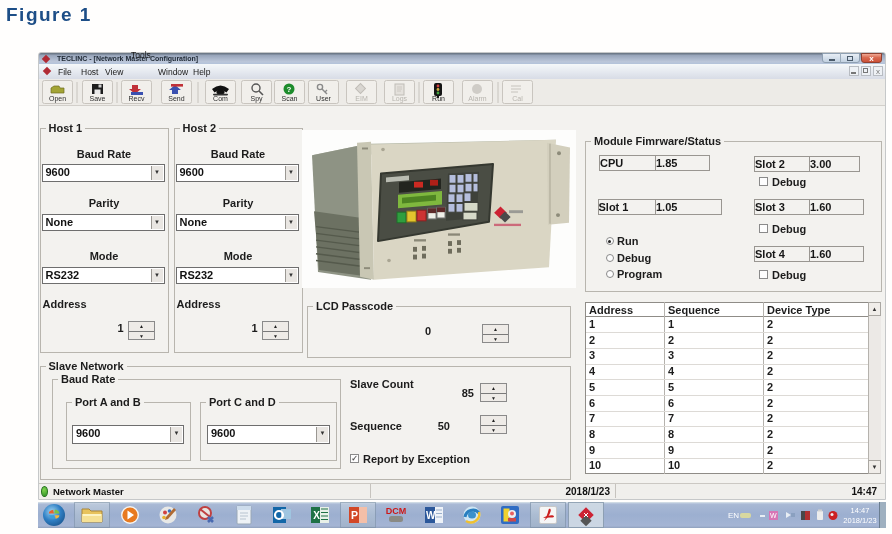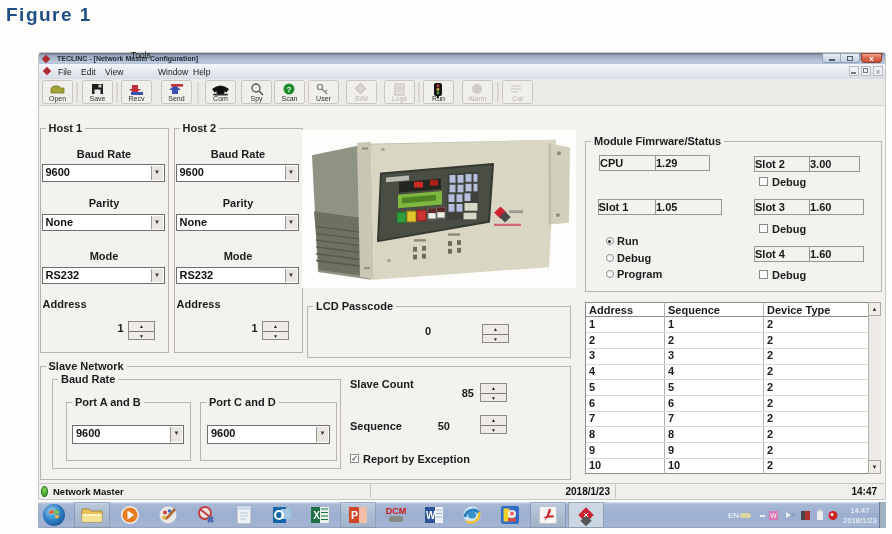--- a/index.html
+++ b/index.html
@@ -33,21 +33,21 @@
 
 <div class="a" style="left:822px;top:53px;width:38px;height:10px;background:linear-gradient(#e8eef5,#c2d1e1);border:1px solid #8fa0b2;border-radius:0 0 3px 3px"></div>
 <div class="a" style="left:840px;top:53px;width:1px;height:10px;background:#9aaaba"></div>
 <div class="a" style="left:829px;top:59px;width:6px;height:2px;background:#4a5a6a"></div>
 <div class="a" style="left:847px;top:56px;width:6px;height:5px;border:1px solid #4a5a6a"></div>
 <div class="a" style="left:861px;top:53px;width:21px;height:10px;background:linear-gradient(#f0a894,#d96a50 45%,#cc5038);border:1px solid #8f4030;border-radius:0 0 3px 3px;color:#fff;font-size:8px;line-height:9px;text-align:center;font-weight:bold">x</div>
 
 <div class="a" style="left:39px;top:64px;width:846px;height:14.5px;background:linear-gradient(#f5f8fa,#e0e4ec 70%,#d8dce6)"></div>
 <div class="a" style="left:44px;top:68px;width:6px;height:6px;background:#b02a34;transform:rotate(45deg)"></div>
 <div class="a mi" style="left:58px;top:67px">File</div>
-<div class="a mi" style="left:81px;top:67px">Edit</div>
+<div class="a mi" style="left:81px;top:67px">Host</div>
 <div class="a mi" style="left:105px;top:67px">View</div>
 <div class="a mi" style="left:131px;top:50px">Tools</div>
 <div class="a mi" style="left:158px;top:67px">Window</div>
 <div class="a mi" style="left:193px;top:67px">Help</div>
 <div class="a" style="left:849px;top:66px;width:10px;height:10px;border:1px solid #b8bcc2;background:#eef1f5"></div>
 <div class="a" style="left:851px;top:72px;width:5px;height:1.5px;background:#777"></div>
 <div class="a" style="left:861px;top:66px;width:10px;height:10px;border:1px solid #b8bcc2;background:#eef1f5"></div>
 <div class="a" style="left:863px;top:68px;width:5px;height:5px;border:1px solid #777"></div>
 <div class="a" style="left:873px;top:66px;width:10px;height:10px;border:1px solid #b8bcc2;background:#eef1f5;font-size:8px;line-height:9px;text-align:center;color:#777">x</div>
 
@@ -294,21 +294,21 @@
         <b class="dn">▼</b>
       </div>
 <div class="chk" style="left:350px;top:454px">✓</div>
 <div class="lbl" style="left:363px;top:453px">Report by Exception</div>
 
 <div class="grp" style="left:585px;top:141px;width:296.5px;height:151px">
         <span>Module Fimrware/Status</span>
       </div>
 <div class="cell" style="left:599px;top:154.5px;width:110.5px;height:16px">
         <div style="width:56px">CPU</div>
-        <div style="flex:1">1.29</div>
+        <div style="flex:1">1.85</div>
       </div>
 <div class="cell" style="left:754px;top:156px;width:106px;height:16px">
         <div style="width:55px">Slot 2</div>
         <div style="flex:1">3.00</div>
       </div>
 <div class="chk" style="left:759px;top:177px"></div>
 <div class="lbl" style="left:772px;top:176px">Debug</div>
 <div class="cell" style="left:597.5px;top:198.5px;width:124px;height:16px">
         <div style="width:57.5px">Slot 1</div>
         <div style="flex:1">1.05</div>

